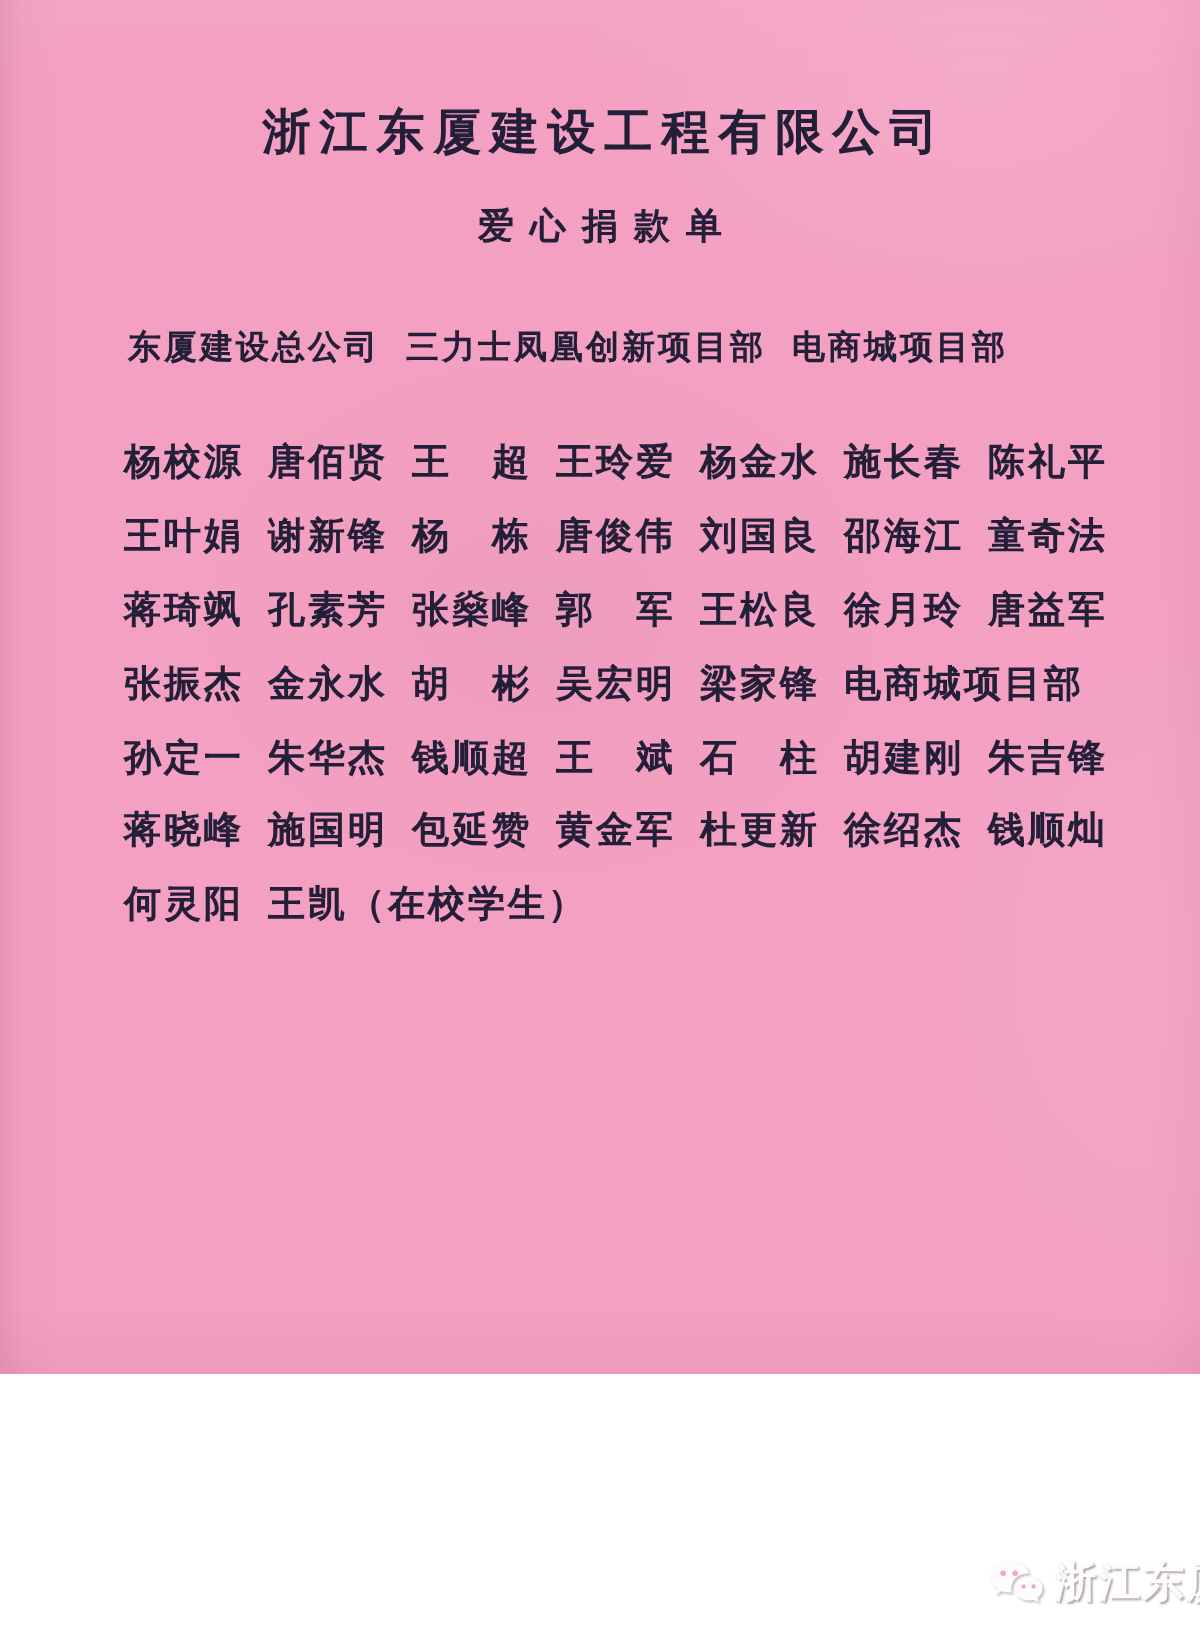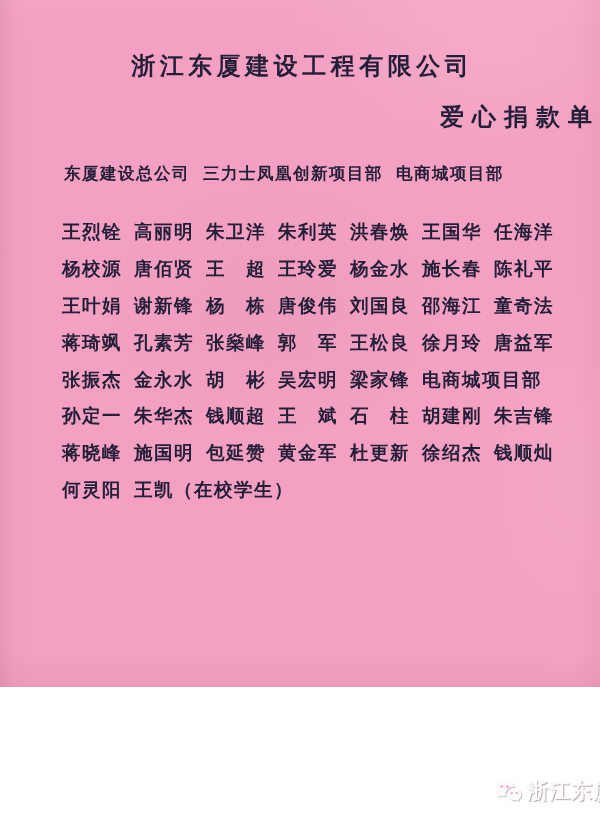--- a/index.html
+++ b/index.html
@@ -36,22 +36,22 @@
     font-weight: bold;
     letter-spacing: 4.5px;
     text-indent: 4.5px;
   }
   .doc-title {
     position: absolute;
     top: 101px;
     left: 0;
     width: 100%;
     margin: 0;
-    text-align: right;
-    font-size: 24px;
+    text-align: center;
+    font-size: 18px;
     font-weight: bold;
     letter-spacing: 8px;
     text-indent: 8px;
   }
   .departments {
     position: absolute;
     top: 163px;
     left: 64px;
     right: 20px;
     font-size: 16.5px;
@@ -107,21 +107,20 @@
 
 <div class="page" style="--paper: #f4a0c2; --ink: #231f38;">
 
   <h1 class="company-title">浙江东厦建设工程有限公司</h1>
 
   <h2 class="doc-title">爱心捐款单</h2>
 
   <div class="departments"><span class="dept">东厦建设总公司</span><span class="dept">三力士凤凰创新项目部</span><span class="dept">电商城项目部</span></div>
 
   <div class="donor-list">
-      <div class="donor-row"><span class="donor">王烈铨</span><span class="donor">高丽明</span><span class="donor">朱卫洋</span><span class="donor">朱利英</span><span class="donor">洪春焕</span><span class="donor">王国华</span><span class="donor">任海洋</span></div>
       <div class="donor-row"><span class="donor">杨校源</span><span class="donor">唐佰贤</span><span class="donor">王　超</span><span class="donor">王玲爱</span><span class="donor">杨金水</span><span class="donor">施长春</span><span class="donor">陈礼平</span></div>
       <div class="donor-row"><span class="donor">王叶娟</span><span class="donor">谢新锋</span><span class="donor">杨　栋</span><span class="donor">唐俊伟</span><span class="donor">刘国良</span><span class="donor">邵海江</span><span class="donor">童奇法</span></div>
       <div class="donor-row"><span class="donor">蒋琦飒</span><span class="donor">孔素芳</span><span class="donor">张燊峰</span><span class="donor">郭　军</span><span class="donor">王松良</span><span class="donor">徐月玲</span><span class="donor">唐益军</span></div>
       <div class="donor-row"><span class="donor">张振杰</span><span class="donor">金永水</span><span class="donor">胡　彬</span><span class="donor">吴宏明</span><span class="donor">梁家锋</span><span class="donor">电商城项目部</span></div>
       <div class="donor-row"><span class="donor">孙定一</span><span class="donor">朱华杰</span><span class="donor">钱顺超</span><span class="donor">王　斌</span><span class="donor">石　柱</span><span class="donor">胡建刚</span><span class="donor">朱吉锋</span></div>
       <div class="donor-row"><span class="donor">蒋晓峰</span><span class="donor">施国明</span><span class="donor">包延赞</span><span class="donor">黄金军</span><span class="donor">杜更新</span><span class="donor">徐绍杰</span><span class="donor">钱顺灿</span></div>
       <div class="donor-row"><span class="donor">何灵阳</span><span class="donor">王凯（在校学生）</span></div>
     </div>
 
   <div class="watermark">

